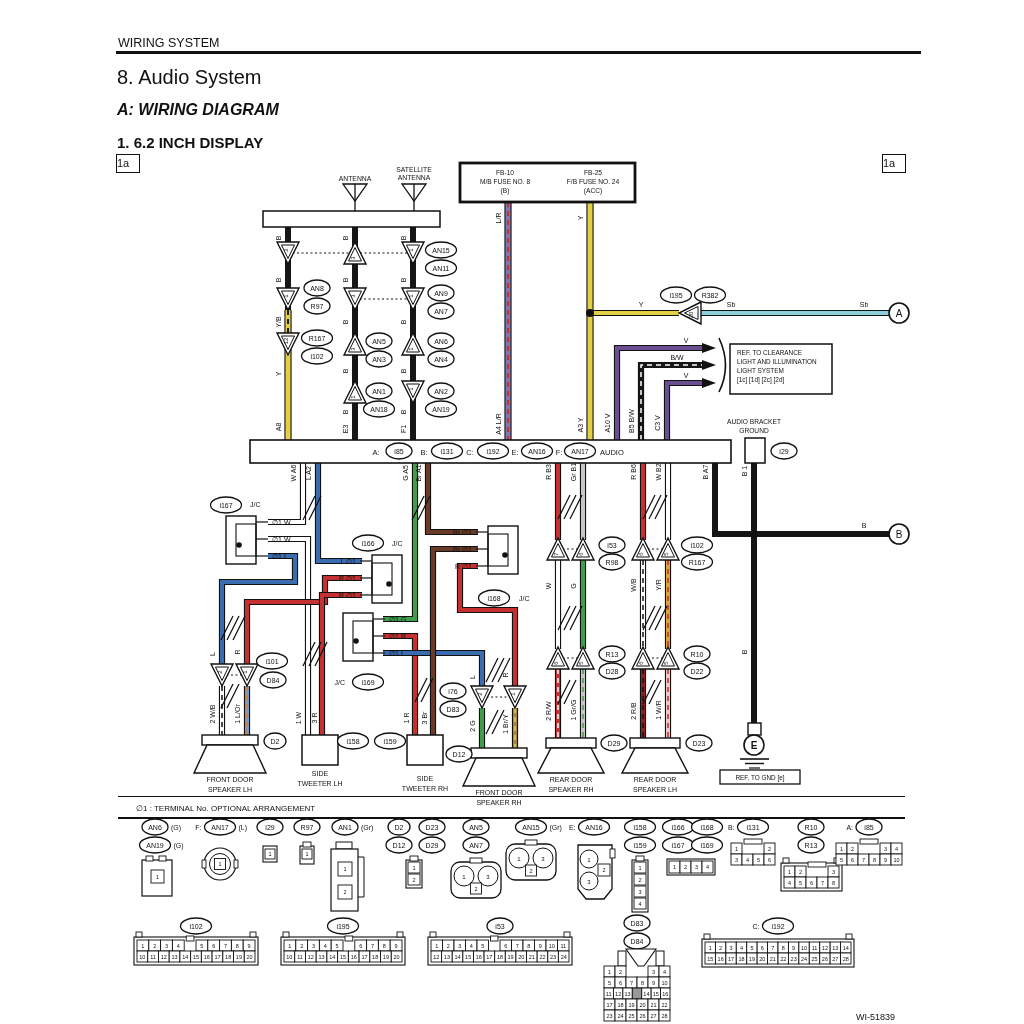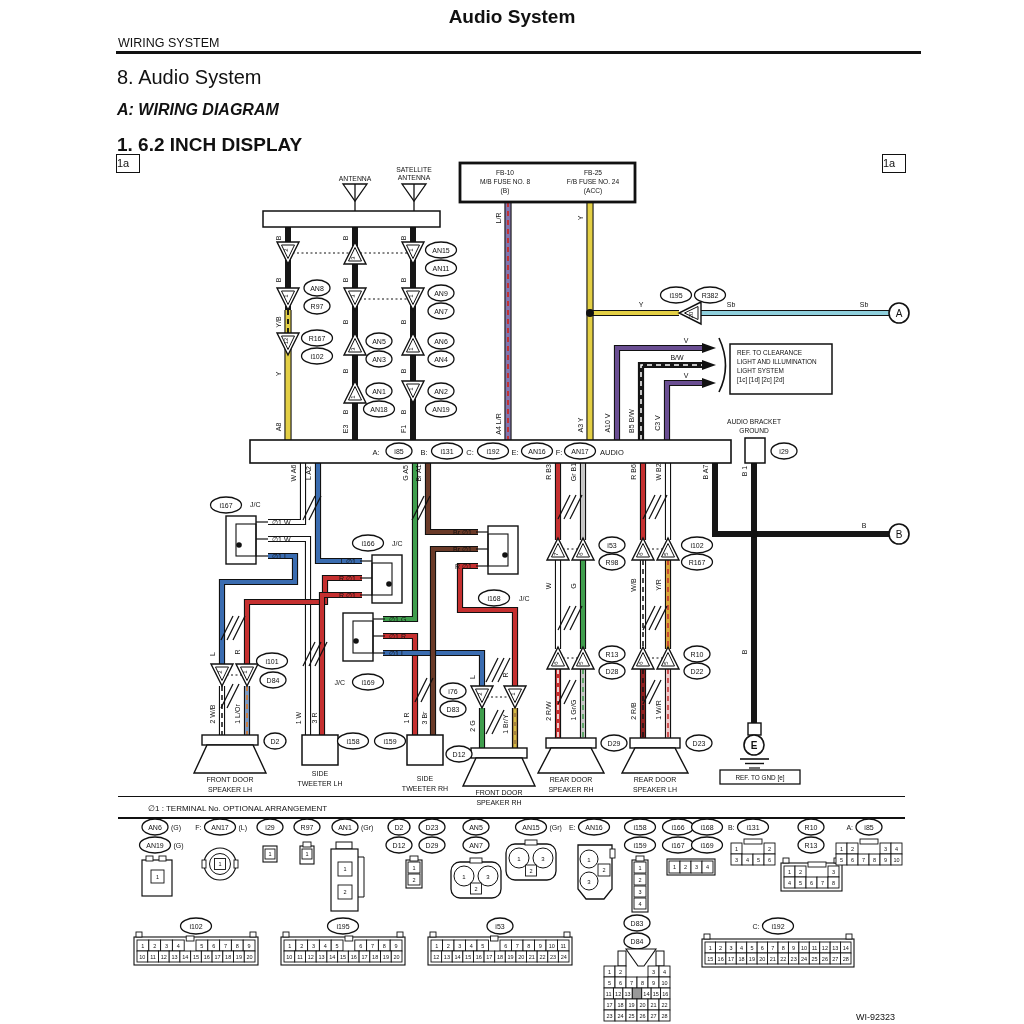--- a/index.html
+++ b/index.html
@@ -4,47 +4,46 @@
 <style>
   html,body{margin:0;padding:0;background:#fff;}
   #page{position:relative;width:1024px;height:1024px;background:#fff;overflow:hidden;
         font-family:"Liberation Sans", sans-serif;color:#111;}
   .hdr{position:absolute;white-space:nowrap;}
   #doc-title{top:6px;left:0;width:1024px;text-align:center;font-size:19px;font-weight:bold;}
   #section-header{top:36px;left:118px;font-size:12.5px;}
   #rule-top{position:absolute;top:51px;left:116px;width:805px;height:3px;background:#111;}
   #heading1{top:66px;left:117px;font-size:20px;font-weight:normal;}
   #heading2{top:101px;left:117px;font-size:16px;font-weight:bold;font-style:italic;}
-  #heading3{top:134px;left:117px;font-size:19px;font-weight:bold;text-align:center;}
+  #heading3{top:134px;left:117px;font-size:15px;font-weight:bold;text-align:center;}
   .gridref{position:absolute;top:154px;width:22px;height:17px;border:1.2px solid #111;
            font-size:11px;line-height:17px;}
   #gridref-left{left:116px;} #gridref-right{left:882px;}
-  #note-line{position:absolute;top:804px;left:148px;font-size:8px;}
+  #note-line{position:absolute;top:804px;left:136px;font-size:8px;}
   #rule-note-top{position:absolute;top:796px;left:118px;width:787px;height:1px;background:#111;}
   #rule-note-bot{position:absolute;top:817px;left:118px;width:787px;height:2.4px;background:#111;}
   #doc-code{position:absolute;top:1012px;left:856px;font-size:9px;}
   svg{position:absolute;top:0;left:0;}
   text{fill:#111;}
 </style>
 </head>
 <body>
 
 <div id="page">
-  <div class="hdr" id="doc-title">Audio System</div>
   <div class="hdr" id="section-header">WIRING SYSTEM</div>
   <div id="rule-top"></div>
   <div class="hdr" id="heading1">8.  Audio System</div>
   <div class="hdr" id="heading2">A:  WIRING DIAGRAM</div>
   <div class="hdr" id="heading3">1.  6.2 INCH DISPLAY</div>
   <div class="gridref" id="gridref-left">1a</div>
   <div class="gridref" id="gridref-right">1a</div>
   <div id="rule-note-top"></div>
   <div class="hdr" id="note-line">∅1 : TERMINAL No. OPTIONAL ARRANGEMENT</div>
   <div id="rule-note-bot"></div>
-  <div id="doc-code">WI-92323</div>
+  <div id="doc-code">WI-51839</div>
   <svg id="wiring-svg" width="1024" height="1024" viewBox="0 0 1024 1024">
       <line x1="551" y1="163" x2="551" y2="202" stroke="#111" stroke-width="1.4"></line>
       <line x1="740" y1="759" x2="769" y2="759" stroke="#111" stroke-width="1.6"></line>
       <line x1="745" y1="763.5" x2="764" y2="763.5" stroke="#111" stroke-width="1.4"></line>
       <line x1="749" y1="768" x2="760" y2="768" stroke="#111" stroke-width="1.2"></line>
       <polyline points="288,227 288,315" fill="none" stroke="#161616" stroke-width="6"></polyline>
       <polyline points="288,310 288,340" fill="none" stroke="#111" stroke-width="7.2"></polyline>
       <polyline points="288,310 288,340" fill="none" stroke="#e3cf45" stroke-width="5"></polyline>
       <polyline points="288,310 288,340" fill="none" stroke="#161616" stroke-width="1.9" stroke-dasharray="5,4"></polyline>
       <polyline points="288,348 288,440" fill="none" stroke="#111" stroke-width="7.2"></polyline>

